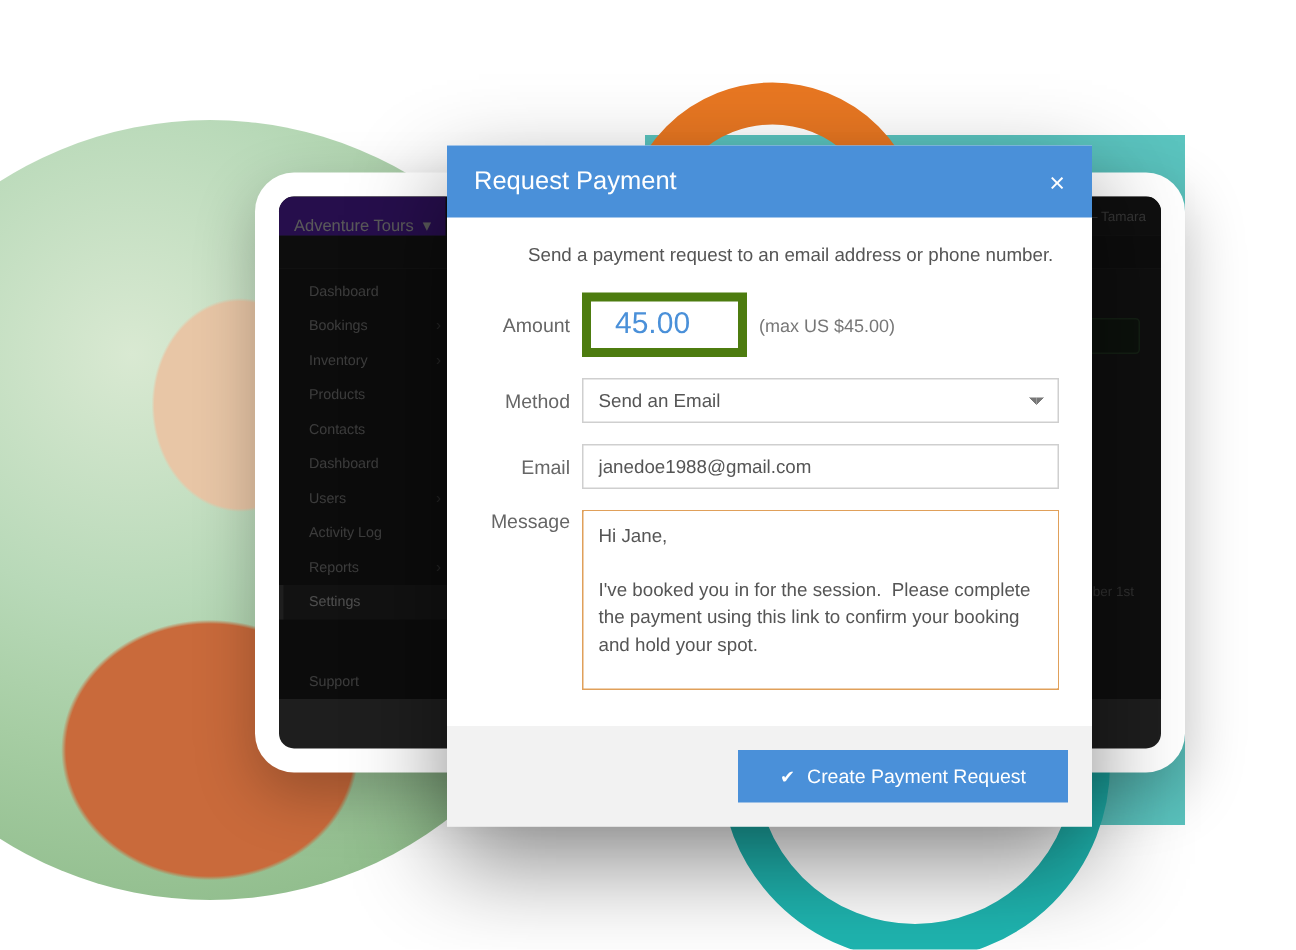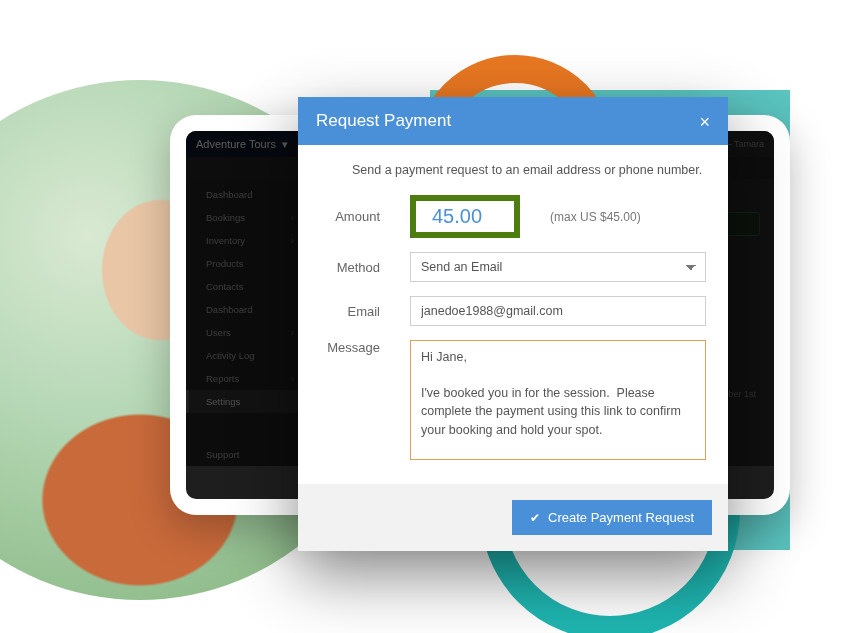--- a/index.html
+++ b/index.html
@@ -47,21 +47,21 @@
     width:100%; height:100%; background:#1e1e1e; border-radius:10px;
     position:relative; overflow:hidden; color:#888;
   }
   .dim{ filter:brightness(.35); }
 
   .topbar{
     height:26px; background:#2b2b2b; display:flex; align-items:center;
     font-size:10px; color:#bbb;
   }
   .brand{
-    background:#0f172a; color:#fff; height:26px; display:flex; align-items:center;
+    background:#6d28d9; color:#fff; height:26px; display:flex; align-items:flex-end;
     padding:0 10px; gap:6px; font-size:11px;
   }
   .topbar .spacer{ flex:1; }
   .search-pill{
     background:#1a1a1a; border-radius:10px; font-size:9px; padding:2px 10px; color:#888;
     display:flex; align-items:center; gap:4px;
   }
   .topbar .sep{ margin:0 8px; color:#555;}
   .avatar-dot{ width:16px; height:16px; border-radius:50%; background:#e87722; margin:0 6px;}
   .sup{ font-size:9px; color:#999;}
@@ -108,21 +108,21 @@
     z-index:50;
   }
   .modal-head{
     background:#4a90d9; color:#fff;
     padding:14px 18px; display:flex; align-items:flex-end; justify-content:space-between;
     font-size:17px; font-weight:400;
   }
   .close-x{ font-size:18px; font-weight:300; cursor:pointer; line-height:1;}
   .modal-body{ padding:18px 22px 10px 22px; }
   .desc{ font-size:12.5px; color:#555; margin-bottom:18px;margin-left:32px;}
-  .row{ display:flex; align-items:center; margin-bottom:14px; gap:30px;}
+  .row{ display:flex; align-items:center; margin-bottom:14px; gap:8px;}
   .row .lbl{ width:60px; text-align:right; font-size:13px; color:#666;}
   .amount-box{
     border:6px solid #4d7c0f; padding:4px 16px; font-size:20px; color:#4a90d9;
     font-weight:300; font-family:inherit;
   }
   .hint{ font-size:12px; color:#777;}
   .fld{
     flex:1; border:1px solid #cfcfcf; font-size:12.5px; padding:7px 10px;
     color:#555; font-family:inherit; background:#fff;
   }
@@ -132,21 +132,21 @@
      #fff;
   }
   .msg-row{ align-items:flex-start;}
   textarea.fld{
     border-color:#e0a05a; height:120px; resize:none; line-height:1.45;
   }
   .modal-foot{
     background:#f2f2f2; padding:16px; display:flex; justify-content:flex-end;
   }
   .btn-primary{
-    background:#4a90d9; color:#fff; border:none; padding:10px 18px;
+    background:#4a90d9; color:#fff; border:none; padding:10px 28px;
     font-size:13px; display:flex; align-items:center; gap:8px; cursor:pointer;
   }
   .check::before{ content:"✔"; font-size:12px;}
   .content-lower{ position:absolute; bottom:44px; left:14px;}
   .content-lower h4{ font-size:11px; color:#bbb; font-weight:400; margin-bottom:8px;}
   .content-lower .txt{ font-size:10px; color:#999;}
   .right-note{ position:absolute; right:18px; top:210px; font-size:9px; color:#888;}
 </style>
 </head>
 <body>

